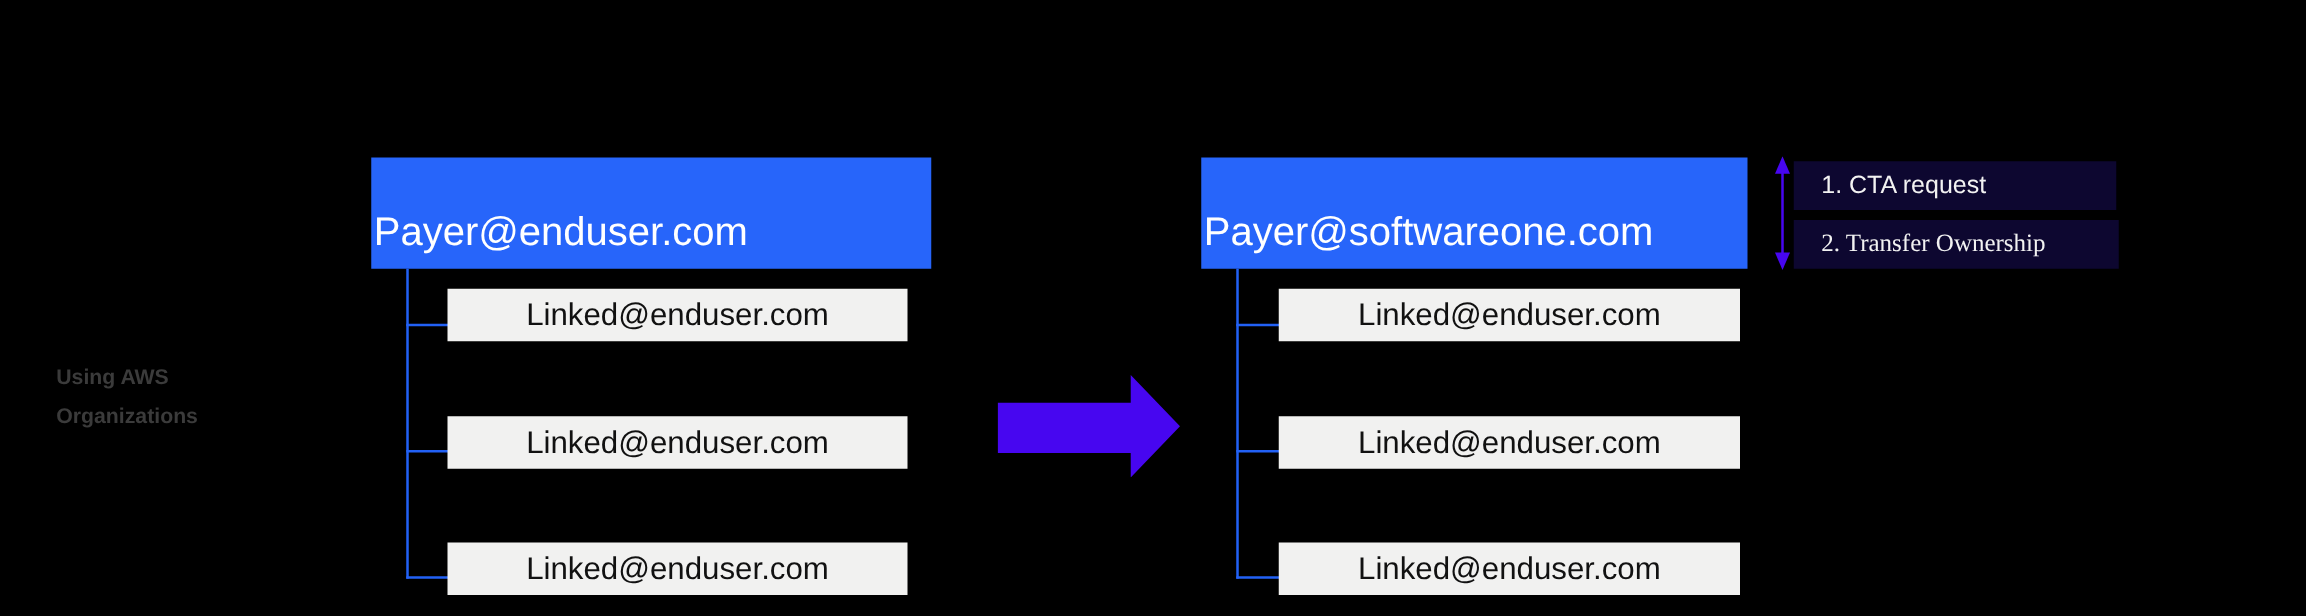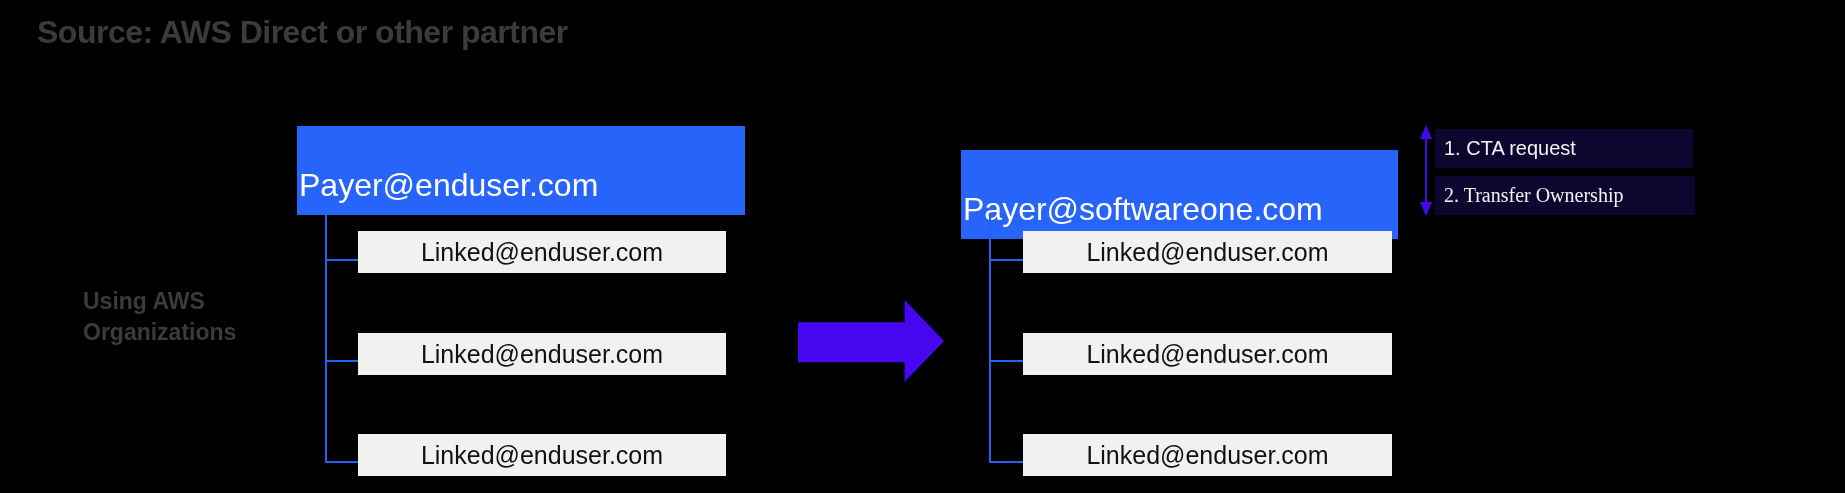--- a/index.html
+++ b/index.html
@@ -21,31 +21,31 @@
     position:relative;width:1845px;height:493px;background:var(--bg);overflow:hidden;
   }
   .title{
     position:absolute;top:14px;font-size:32px;font-weight:bold;
     color:var(--title-gray);letter-spacing:-0.5px;white-space:nowrap;
   }
   .title-source{left:37px;}
   .title-target{left:957px;}
   .org-label{
     position:absolute;left:45px;top:286px;width:190px;
-    font-size:23px;font-weight:bold;line-height:31px;color:var(--title-gray);margin-left:38px;
+    font-size:17px;font-weight:bold;line-height:31px;color:var(--title-gray);
   }
   .payer-box{
     position:absolute;top:126px;height:89px;background:var(--payer-blue);
   }
   .payer-box .payer-text{
     position:absolute;left:2px;bottom:11px;font-size:32px;color:var(--payer-text);
     white-space:nowrap;
   }
   .payer-left{left:297px;width:448px;}
-  .payer-right{left:961px;width:437px;margin-top:24px;}
+  .payer-right{left:961px;width:437px;}
   .linked-box{
     position:absolute;height:42px;background:var(--linked-bg);
     display:flex;align-items:center;justify-content:center;
     font-size:25px;color:var(--linked-text);white-space:nowrap;
   }
   .lb-left{left:358px;width:368px;}
   .lb-right{left:1023px;width:369px;}
   .lb-r1{top:231px;}
   .lb-r2{top:333px;}
   .lb-r3{top:434px;}
@@ -65,32 +65,31 @@
   .big-arrow{
     position:absolute;left:798px;top:300px;width:146px;height:82px;
     background:var(--arrow-violet);
     clip-path:polygon(0 27%,73% 27%,73% 0,100% 50%,73% 100%,73% 76%,0 76%);
   }
   .dbl-arrow{
     position:absolute;left:1419px;top:125px;width:14px;height:91px;
   }
   .step-label{
     position:absolute;left:1435px;height:39px;background:var(--label-bg);
-    color:var(--label-text);font-size:20px;line-height:39px;padding-left:9px;
+    color:var(--label-text);font-size:20px;line-height:39px;padding-left:22px;
     white-space:nowrap;
   }
   .step-1{top:129px;width:258px;}
   .step-2{top:176px;width:260px;font-family:Liberation Serif, serif;}
 </style>
 </head>
 <body>
 
 <div class="canvas">
 
-  <div class="title title-source">Source: AWS Direct or other partner</div>
 
   <div class="org-label">Using AWS Organizations</div>
 
   <div class="payer-box payer-left">
     <span class="payer-text">Payer@enduser.com</span>
   </div>
   <div class="vline vline-left"></div>
   <div class="hbranch hb-left hb-r1"></div>
   <div class="hbranch hb-left hb-r2"></div>
   <div class="hbranch hb-left hb-r3"></div>

